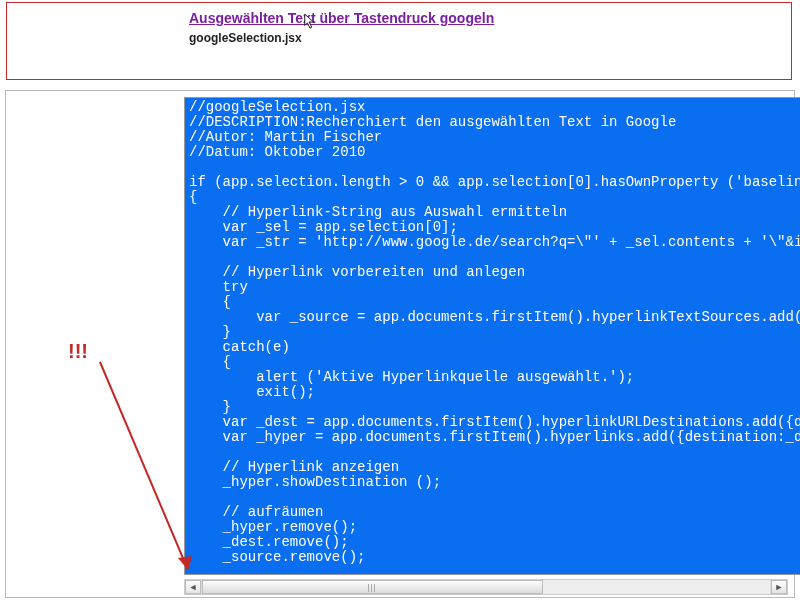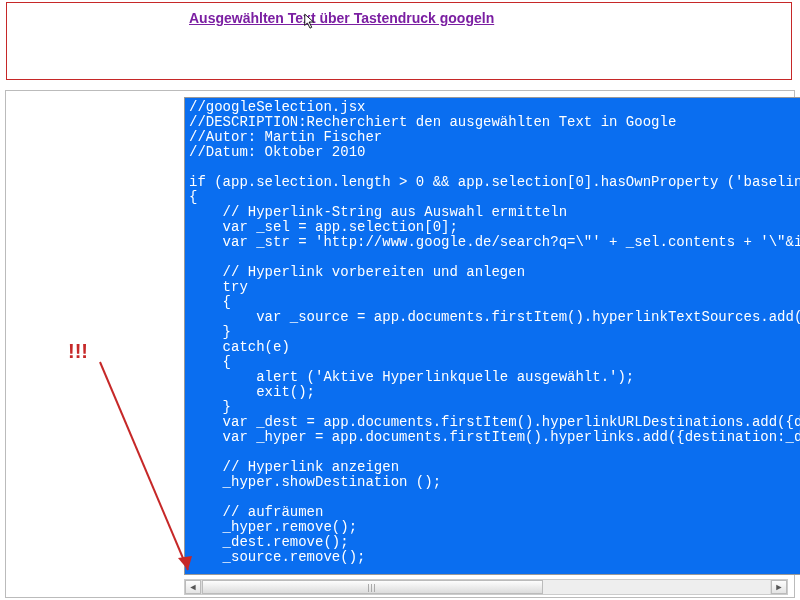--- a/index.html
+++ b/index.html
@@ -143,20 +143,21 @@
   }
 </style>
 </head>
 <body>
 
 <div class="header-box">
   <a class="header-link" href="#">Ausgewählten Text über Tastendruck googeln</a>
   <svg class="cursor" viewBox="0 0 16 20">
     <path d="M2 1 L2 14 L5 11 L8 17 L10 16 L7 10 L12 10 Z" fill="#fff" stroke="#000" stroke-width="1"></path>
   </svg>
+  <div class="header-filename">googleSelection.jsx</div>
 </div>
 
 <div class="code-area-wrap">
   <div class="code-block">//googleSelection.jsx
 //DESCRIPTION:Recherchiert den ausgewählten Text in Google
 //Autor: Martin Fischer
 //Datum: Oktober 2010
 
 if (app.selection.length &gt; 0 &amp;&amp; app.selection[0].hasOwnProperty ('baseline') &amp;&amp; app.
 {

